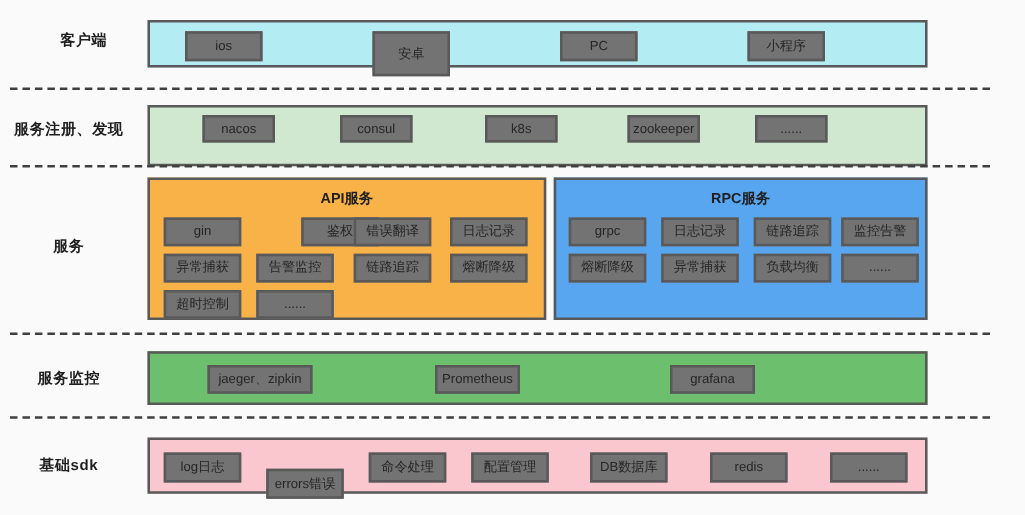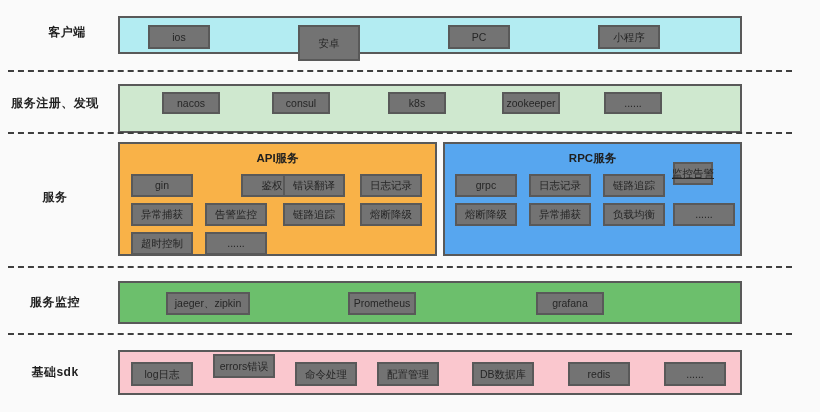--- a/index.html
+++ b/index.html
@@ -137,21 +137,21 @@
       <div class="chip" style="left:11px;top:88px;width:62px;height:23px;">超时控制</div>
       <div class="chip" style="left:85px;top:88px;width:62px;height:23px;">......</div>
     </div>
 
     <div class="subbox rpc" style="left:443px;top:10px;width:299px;height:114px;">
       <div class="subbox-title">RPC服务</div>
 
       <div class="chip" style="left:10px;top:30px;width:62px;height:23px;">grpc</div>
       <div class="chip" style="left:84px;top:30px;width:62px;height:23px;">日志记录</div>
       <div class="chip" style="left:158px;top:30px;width:62px;height:23px;">链路追踪</div>
-      <div class="chip" style="left:228px;top:18px;width:40px;height:23px;text-decoration:underline;">监控告警</div>
+      <div class="chip" style="left:228px;top:30px;width:62px;height:23px;">监控告警</div>
 
       <div class="chip" style="left:10px;top:59px;width:62px;height:23px;">熔断降级</div>
       <div class="chip" style="left:84px;top:59px;width:62px;height:23px;">异常捕获</div>
       <div class="chip" style="left:158px;top:59px;width:62px;height:23px;">负载均衡</div>
       <div class="chip" style="left:228px;top:59px;width:62px;height:23px;">......</div>
     </div>
   </div>
 
   <div class="divider" style="top:266px;"></div>
 
@@ -163,21 +163,21 @@
       <div class="chip" style="left:416px;top:9px;width:68px;height:23px;">grafana</div>
     </div>
   </div>
 
   <div class="divider" style="top:333px;"></div>
 
   <div class="layer" style="top:333px;height:79px;">
     <div class="layer-label" style="top:31px;">基础sdk</div>
     <div class="band sdk" style="top:17px;height:45px;">
       <div class="chip" style="left:11px;top:10px;width:62px;height:24px;">log日志</div>
-      <div class="chip" style="left:93px;top:2px;width:62px;height:24px;">errors错误</div>
+      <div class="chip" style="left:93px;top:23px;width:62px;height:24px;">errors错误</div>
       <div class="chip" style="left:175px;top:10px;width:62px;height:24px;">命令处理</div>
       <div class="chip" style="left:257px;top:10px;width:62px;height:24px;">配置管理</div>
       <div class="chip" style="left:352px;top:10px;width:62px;height:24px;">DB数据库</div>
       <div class="chip" style="left:448px;top:10px;width:62px;height:24px;">redis</div>
       <div class="chip" style="left:544px;top:10px;width:62px;height:24px;">......</div>
     </div>
   </div>
 
 </div>
 

